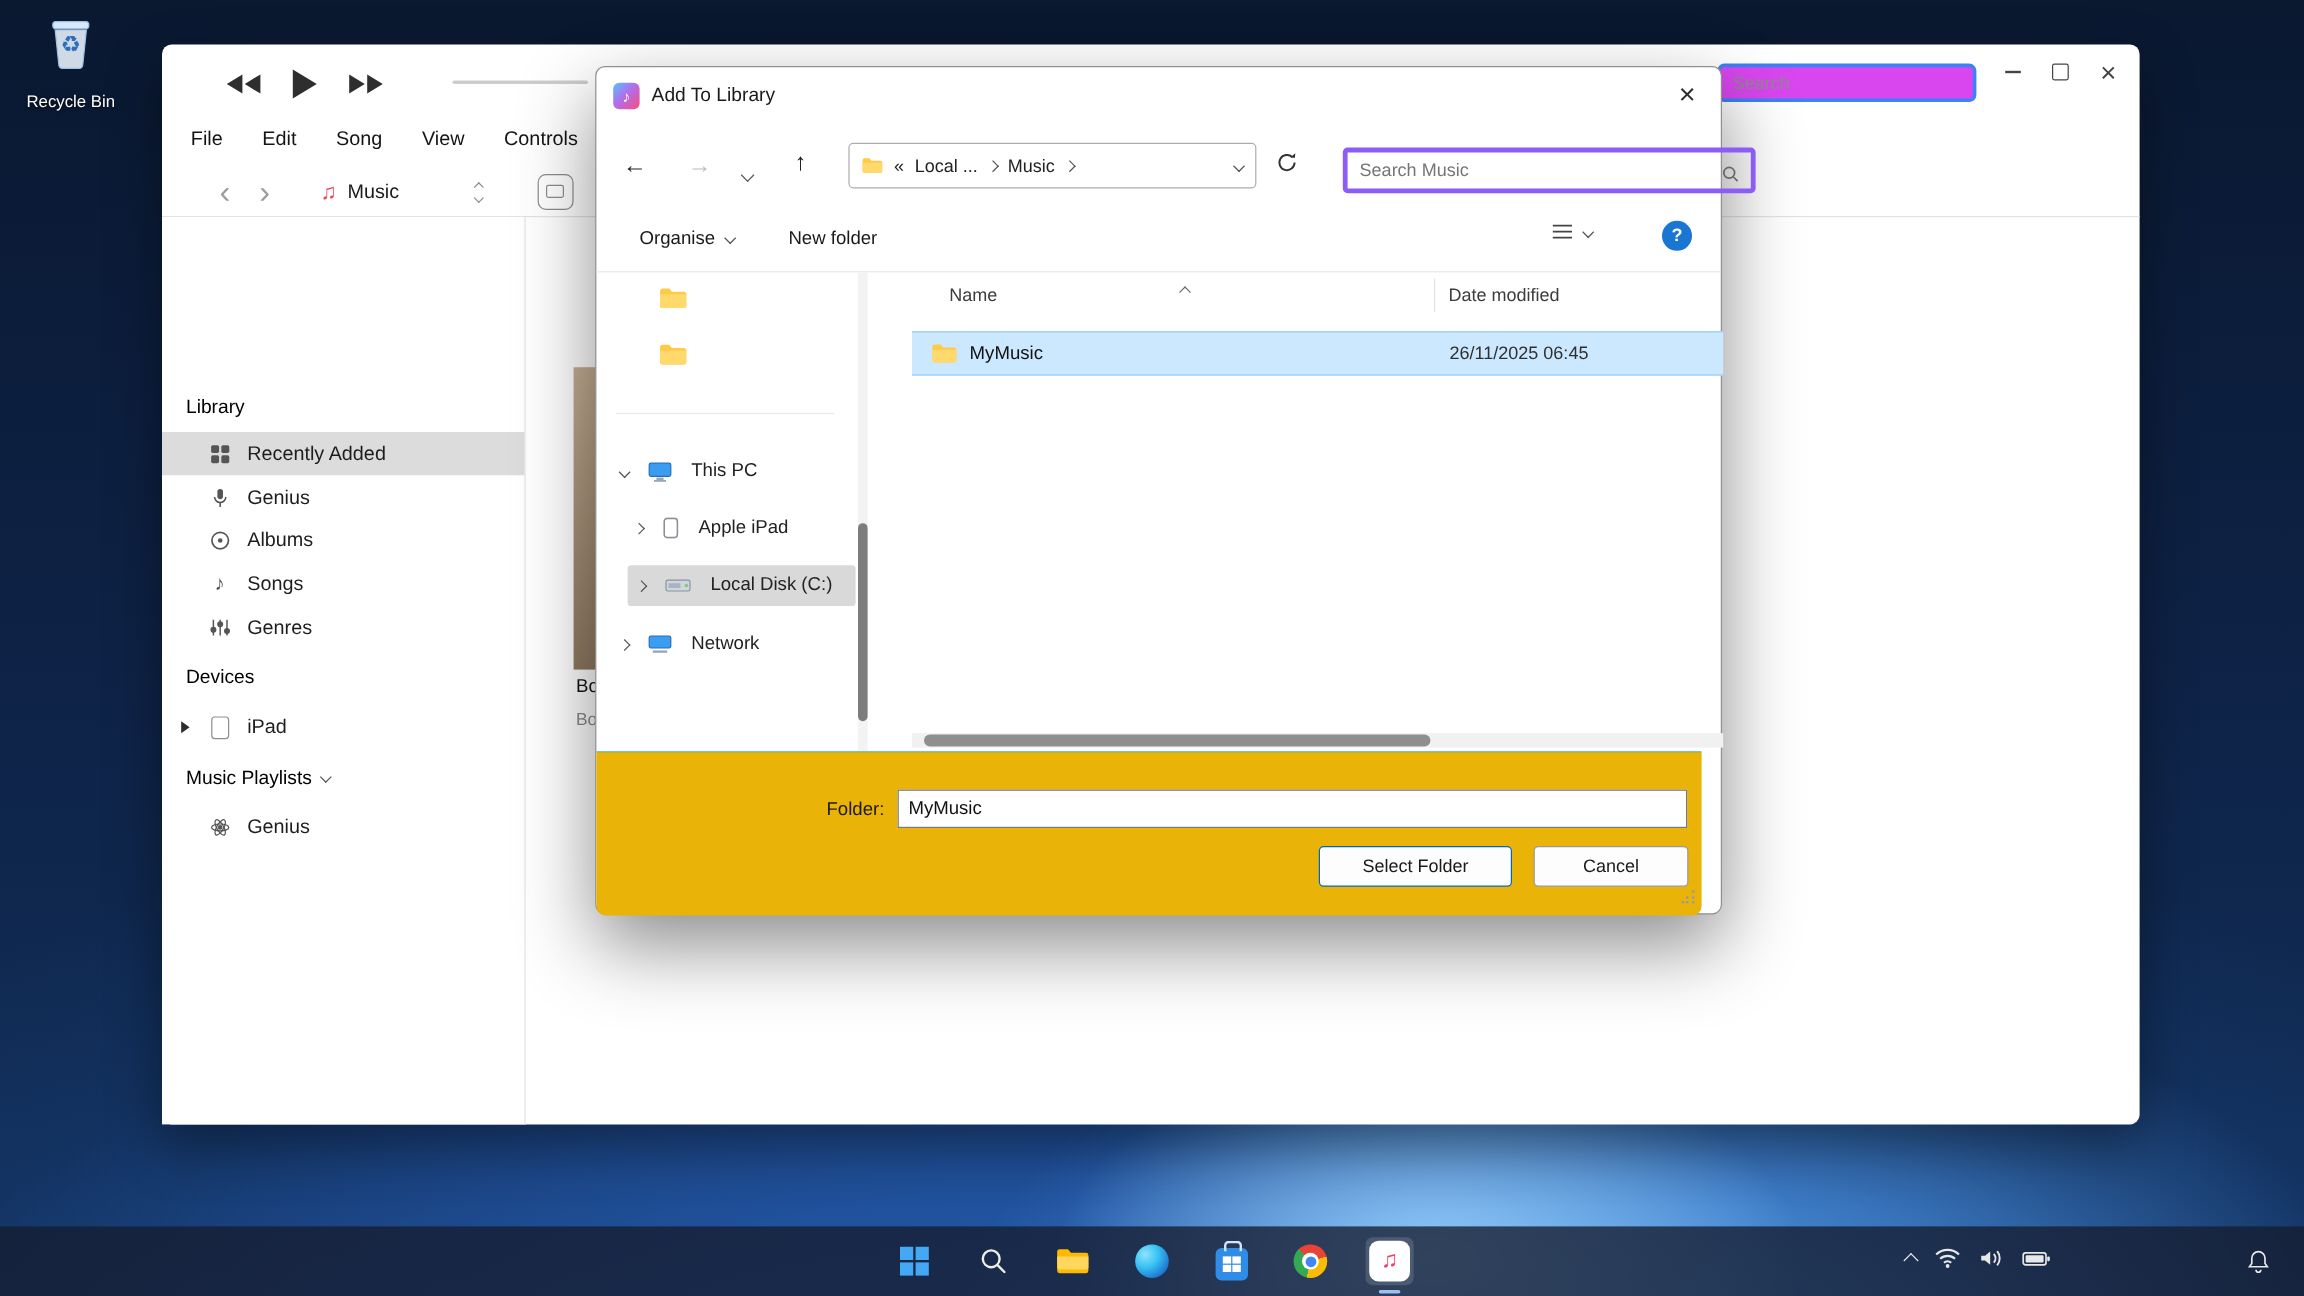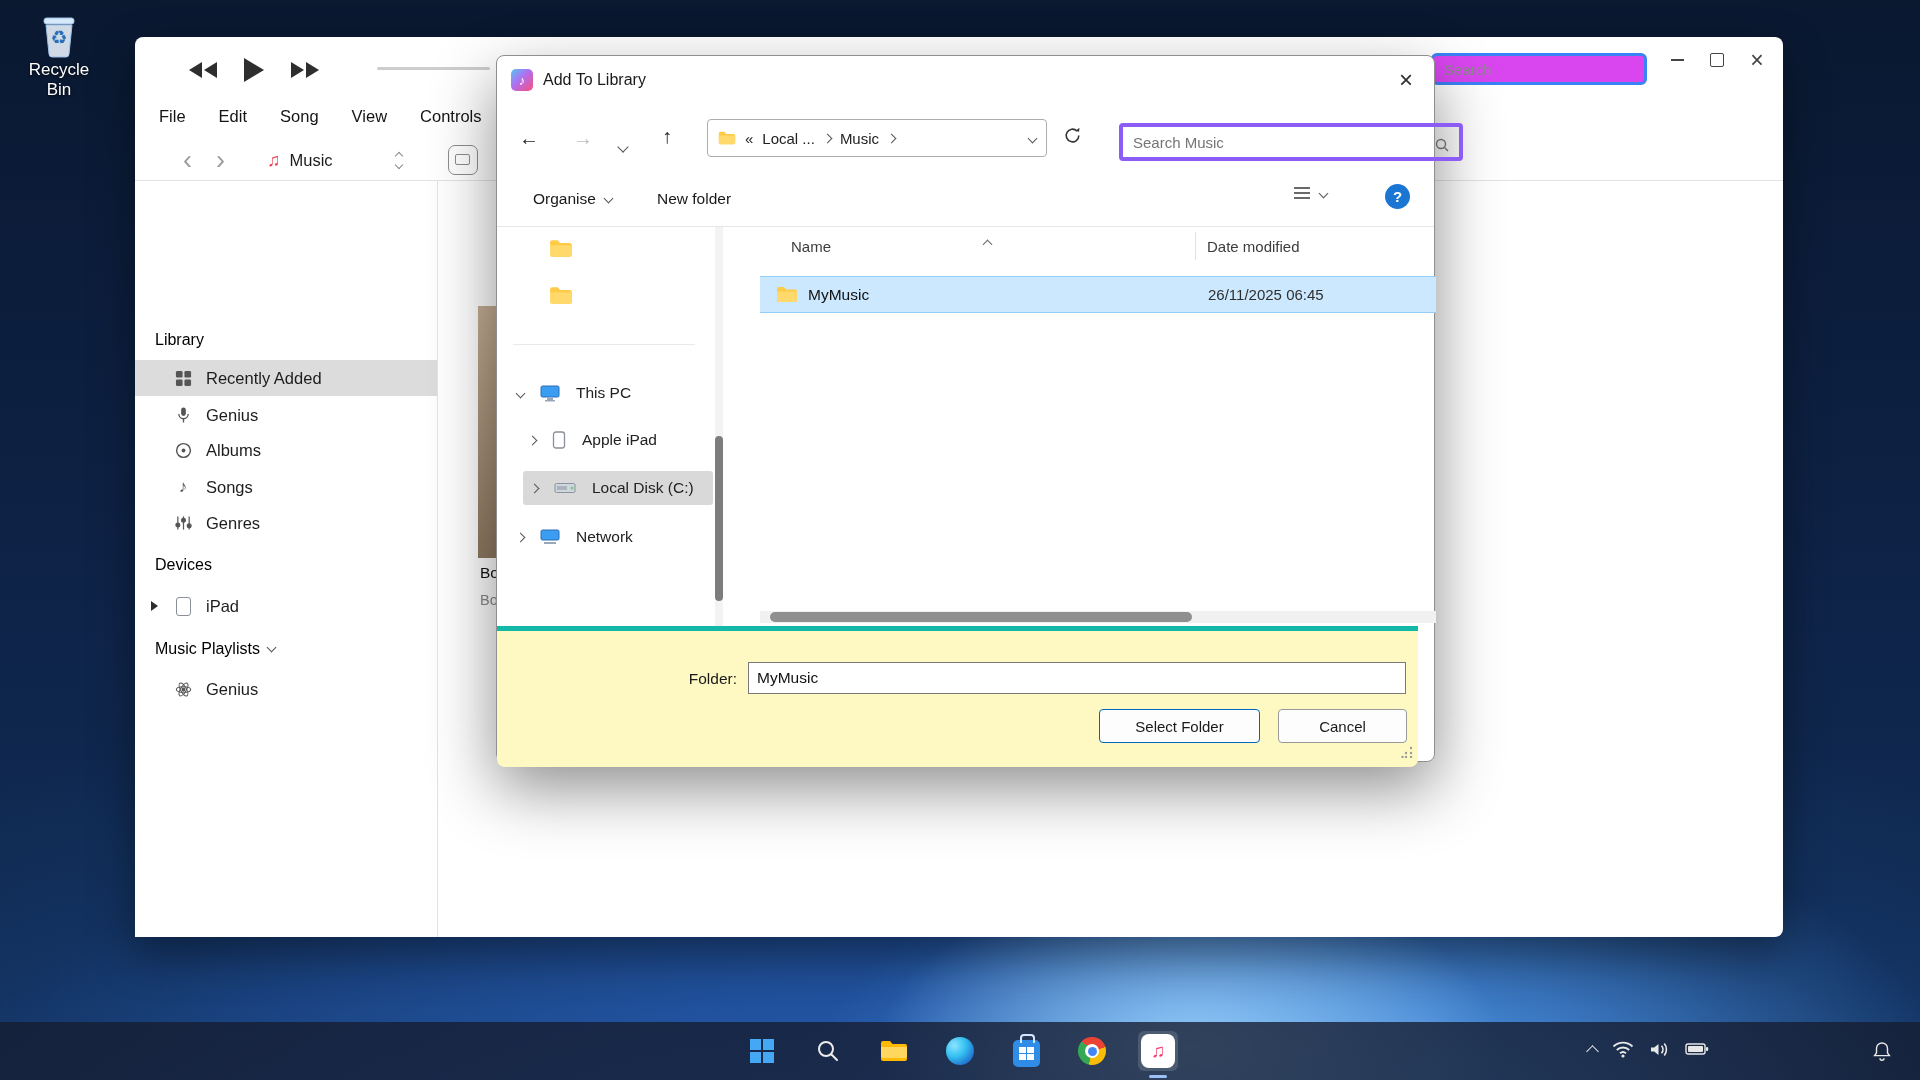--- a/index.html
+++ b/index.html
@@ -13,21 +13,21 @@
       linear-gradient(180deg,#0a1830 0%,#0e2348 55%,#123059 100%);}
   .cv{display:inline-block;width:7px;height:7px;border-right:1.6px solid currentColor;border-bottom:1.6px solid currentColor}
   .cv.down{transform:rotate(45deg)}
   .cv.right{transform:rotate(-45deg)}
   .cv.up{transform:rotate(-135deg)}
 
   
   .recycle{position:absolute;left:18px;top:10px;width:82px;text-align:center;cursor:default}
   .rb-art{position:relative;width:46px;height:50px;margin:0 auto}
   .rb-mark{position:absolute;left:0;top:16px;width:46px;text-align:center;font-size:19px;color:#2a6fb8}
-  .rb-label{margin-top:0;color:#fff;font-size:17px;text-shadow:0 1px 3px rgba(0,0,0,.85)}
+  .rb-label{margin-top:16px;color:#fff;font-size:14px;text-shadow:0 1px 3px rgba(0,0,0,.85)}
 
   
   .appwin{position:absolute;left:135px;top:37px;width:1648px;height:900px;background:#fff;
     border-radius:8px;box-shadow:0 18px 45px rgba(0,0,0,.4);z-index:1}
   .transport{position:absolute;left:52px;top:16px;height:34px;display:flex;align-items:center;gap:22px}
   .tbtn{display:flex;align-items:center}
   .volline{position:absolute;left:242px;top:30px;width:113px;height:3px;background:#cdcdcd;border-radius:2px}
   .appsearch{position:absolute;left:1296px;top:16px;width:216px;height:32px;border:3px solid #3b82f6;
     border-radius:6px;padding:0 10px;font-size:15px;color:#333;background:#d946ef;box-sizing:border-box;outline:none}
   .appsearch::placeholder{color:#8b8b8b}
@@ -113,22 +113,22 @@
   .caret{position:absolute;left:224px;top:7px;color:#666}
   .caret .cv{width:6px;height:6px;border-width:1.4px}
   .colsep{position:absolute;left:435px;top:5px;width:1px;height:28px;background:#e2e2e2}
   .frow{position:absolute;left:0;right:0;top:49px;height:37px;background:#cce8ff;
     border-top:1px solid #94cdf7;border-bottom:1px solid #94cdf7;display:flex;align-items:center;box-sizing:border-box}
   .frow svg{margin-left:16px}
   .fname{margin-left:10px;font-size:15.5px;color:#111}
   .fdate{position:absolute;left:448px;font-size:15px;color:#2f2f2f}
   .hscroll{position:absolute;left:0;right:0;top:384px;height:12px;background:#f1f1f1}
   .hthumb{position:absolute;left:10px;top:1px;width:422px;height:10px;background:#8f8f8f;border-radius:5px}
-  .dlg-footer{position:absolute;left:0;right:16px;top:570px;height:136px;background:#fef9c3;
-    border-top:5px solid #14b8a6;border-radius:0 0 8px 8px}
+  .dlg-footer{position:absolute;left:0;right:16px;top:570px;height:136px;background:#eab308;
+    border-top:1px solid #14b8a6;border-radius:0 0 8px 8px}
   .flabel{position:absolute;left:140px;top:39px;width:100px;text-align:right;font-size:15.5px;color:#1a1a1a}
   .finput{position:absolute;left:251px;top:31px;width:658px;height:32px;border:1px solid #7a7a7a;background:#fff;
     font-size:15.5px;color:#111;padding:0 8px;box-sizing:border-box;outline:none;
     font-family:"Liberation Sans","DejaVu Sans",sans-serif}
   .btn{position:absolute;top:78px;height:34px;background:#fdfdfd;border:1px solid #999;border-radius:4px;
     font-size:15px;color:#1a1a1a;font-family:"Liberation Sans","DejaVu Sans",sans-serif}
   .btn.primary{left:602px;width:161px;border:1.5px solid #0067c0}
   .btn.cancel{left:781px;width:129px}
   .grip{position:absolute;right:5px;bottom:5px}
 

